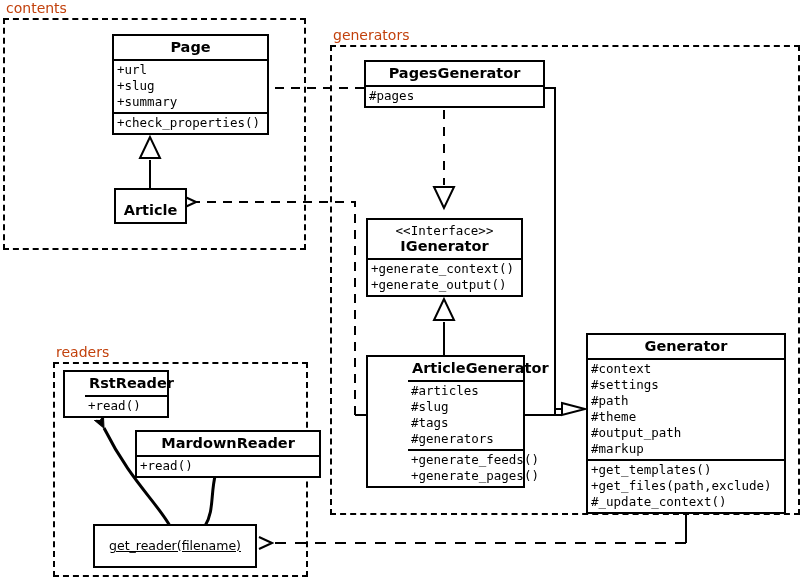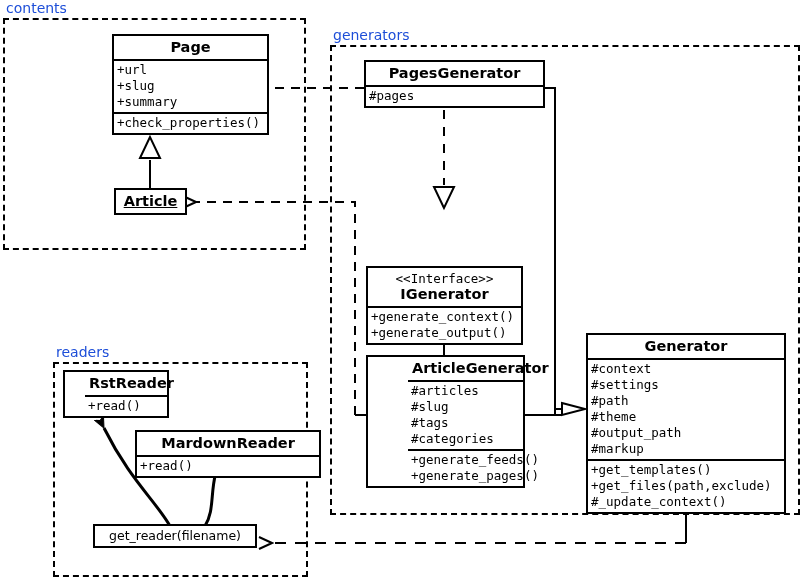--- a/index.html
+++ b/index.html
@@ -30,21 +30,21 @@
   
   .pkg {
     position: absolute;
     box-sizing: border-box;
     border: 2px dashed #000;
     background: transparent;
   }
   .pkg-label {
     position: absolute;
     font-size: 14px;
-    color: #1d4ed8;
+    color: #c2410c;
     background: #ffffff;
     padding: 0 2px;
     white-space: nowrap;
     line-height: 15px;
   }
 
   
   .cls {
     position: absolute;
     box-sizing: border-box;
@@ -85,22 +85,23 @@
   }
   .cls .compartment div {
     white-space: nowrap;
   }
   .cls.plain {
     text-align: center;
     font-size: 12.5px;
     line-height: 16px;
   }
   .cls.plain .solo {
-    padding: 2px 6px;
-    white-space: nowrap;
+    padding: 12px 6px;
+    white-space: nowrap;
+    text-decoration: underline;
   }
 </style>
 </head>
 <body>
 
 <div id="canvas">
 
   <div class="pkg" style="left:3px; top:18px; width:303px; height:232px;
               border-style:dashed; border-width:2px;"></div>
   <div class="pkg-label" style="left:4px; top:1px;">contents</div>
@@ -182,54 +183,54 @@
       <div>+url</div>
       <div>+slug</div>
       <div>+summary</div>
     </div>
     <div class="compartment">
       <div>+check_properties()</div>
     </div>
   </div>
 
   <div class="cls" style="left:114px; top:188px; width:73px;">
-    <div class="hdr" style="border-bottom:none; padding:3px 4px 4px 4px;text-decoration:underline;">
+    <div class="hdr" style="border-bottom:none; padding:12px 4px 4px 4px;">
       <span class="nm">Article</span>
     </div>
   </div>
 
   <div class="cls" style="left:364px; top:60px; width:181px;">
     <div class="hdr">
       <span class="nm">PagesGenerator</span>
     </div>
     <div class="compartment">
       <div>#pages</div>
     </div>
   </div>
 
-  <div class="cls" style="left:366px; top:218px; width:157px;margin-top:48px;">
+  <div class="cls" style="left:366px; top:218px; width:157px;">
     <div class="hdr">
       <span class="stereo">&lt;&lt;Interface&gt;&gt;</span>
       <span class="nm">IGenerator</span>
     </div>
     <div class="compartment">
       <div>+generate_context()</div>
       <div>+generate_output()</div>
     </div>
   </div>
 
   <div class="cls" style="left:366px; top:355px; width:159px;padding-left:40px;">
     <div class="hdr">
       <span class="nm">ArticleGenerator</span>
     </div>
     <div class="compartment">
       <div>#articles</div>
       <div>#slug</div>
       <div>#tags</div>
-      <div>#categories</div>
+      <div>#generators</div>
     </div>
     <div class="compartment">
       <div>+generate_feeds()</div>
       <div>+generate_pages()</div>
     </div>
   </div>
 
   <div class="cls" style="left:586px; top:321px; width:200px;margin-top:12px;">
     <div class="hdr">
       <span class="nm">Generator</span>

